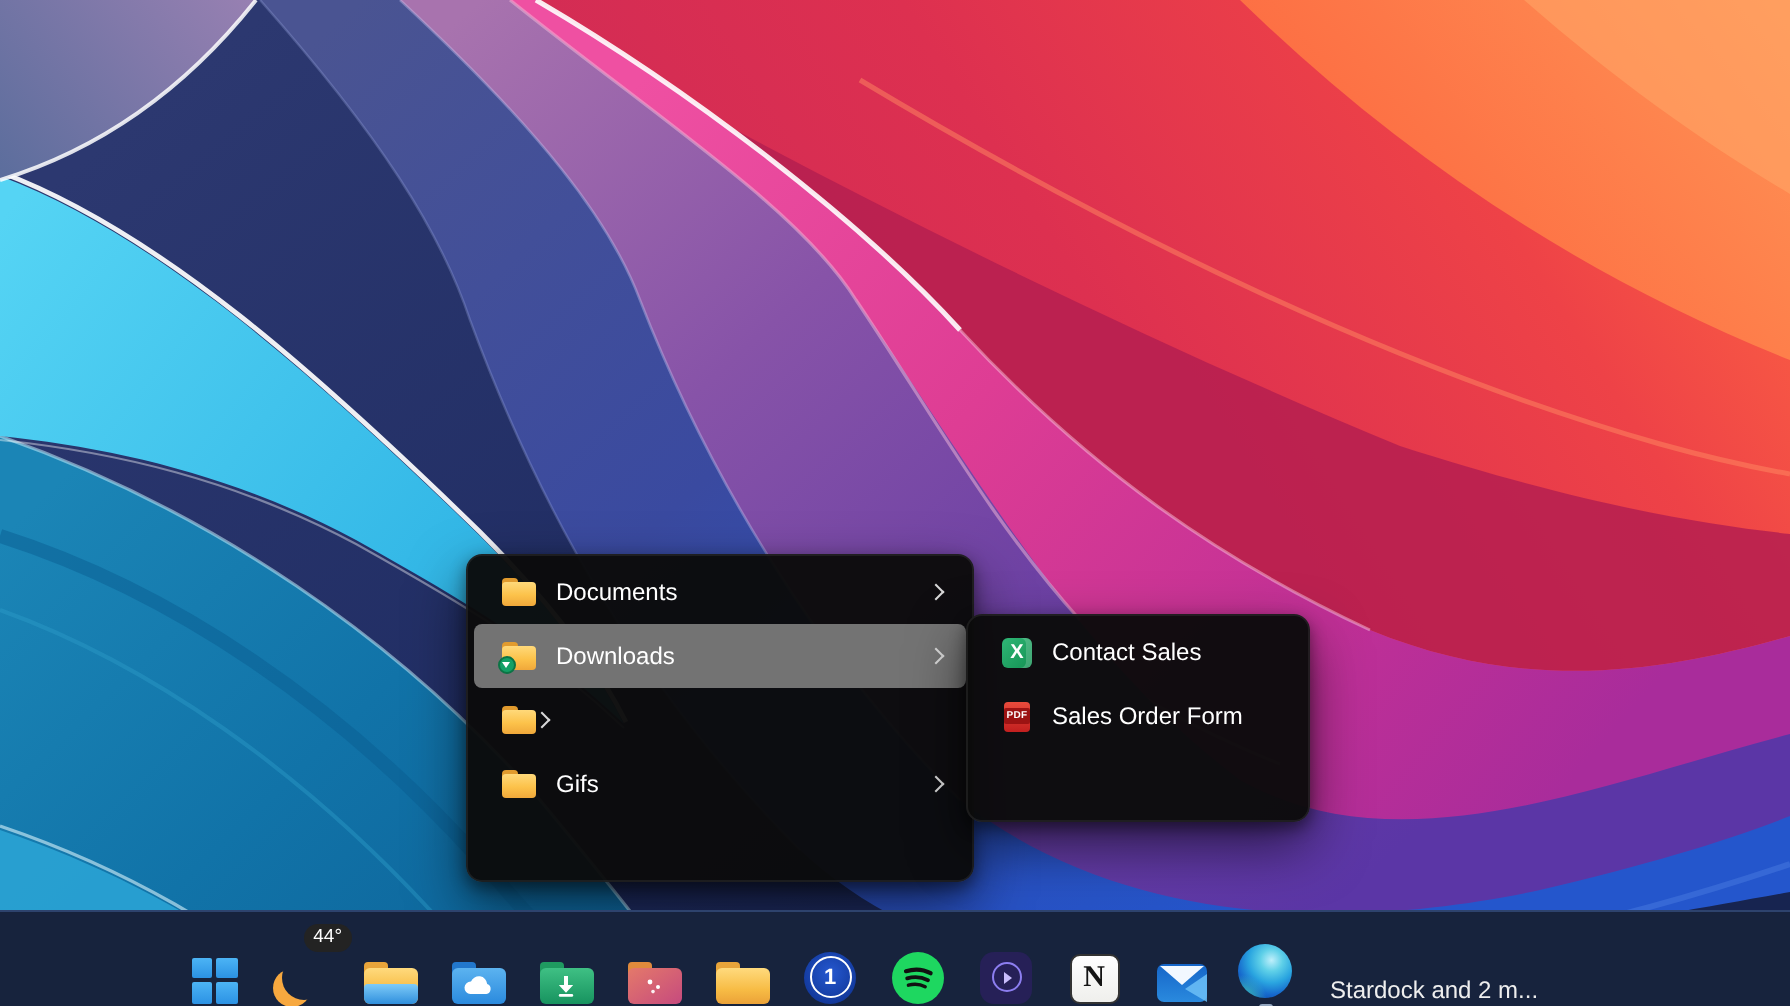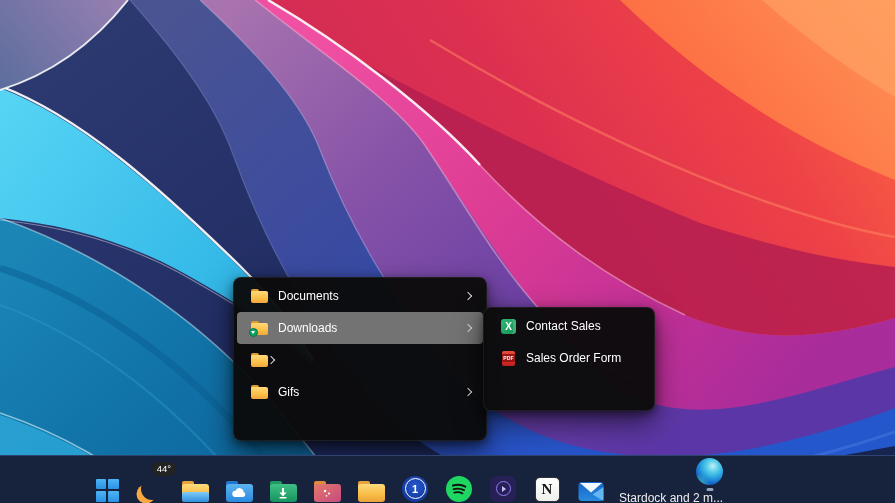--- a/index.html
+++ b/index.html
@@ -89,21 +89,21 @@
     display:flex;align-items:center;justify-content:center;
     font-family:"Liberation Serif",serif;font-weight:bold;font-size:15px;color:#151515;}
 
   .edge-wrap{position:relative;width:27px;height:33px;display:flex;align-items:center;justify-content:center;flex:none;}
   .edge-ic{width:27px;height:27px;border-radius:50%;position:relative;overflow:hidden;
     background:radial-gradient(circle at 62% 30%,#bfeffb 0%,#5fd0e8 22%,#2aa5e0 45%,#1668cc 68%,#0c47a8 88%,#083a92 100%);}
   .edge-ic::before{content:"";position:absolute;left:-4px;bottom:-6px;width:20px;height:18px;
     background:radial-gradient(circle at 30% 70%,rgba(72,216,186,.95),rgba(72,216,186,0) 65%);}
   .run-dot{position:absolute;bottom:-3px;left:50%;transform:translateX(-50%);
     width:7px;height:3px;border-radius:2px;background:#93a6bf;}
-  .tb-edge{width:auto;padding:0 12px 0 6px;display:flex;gap:3px;flex-direction:column;}
+  .tb-edge{width:auto;padding:0 12px 0 6px;display:flex;gap:19px;}
   .edge-label{color:#eee;font-size:12px;white-space:nowrap;}
 </style>
 </head>
 <body>
 
 <div class="screen">
 
   <svg class="wallpaper" viewBox="0 0 895 503" preserveAspectRatio="none">
     <defs>
       <linearGradient id="gRed" gradientUnits="userSpaceOnUse" x1="895" y1="20" x2="420" y2="320">

